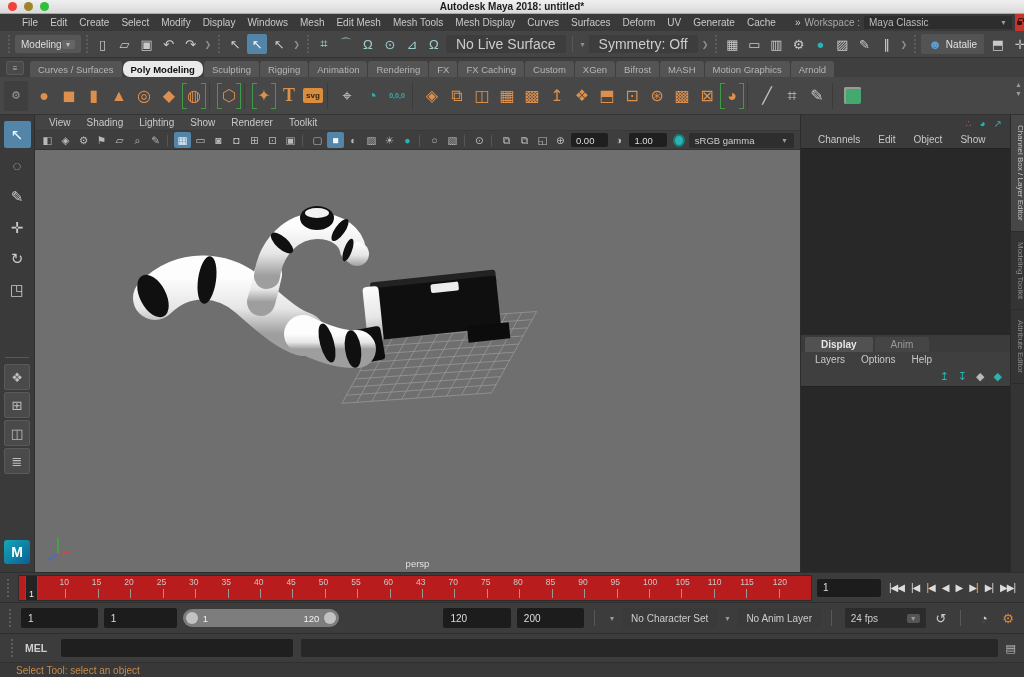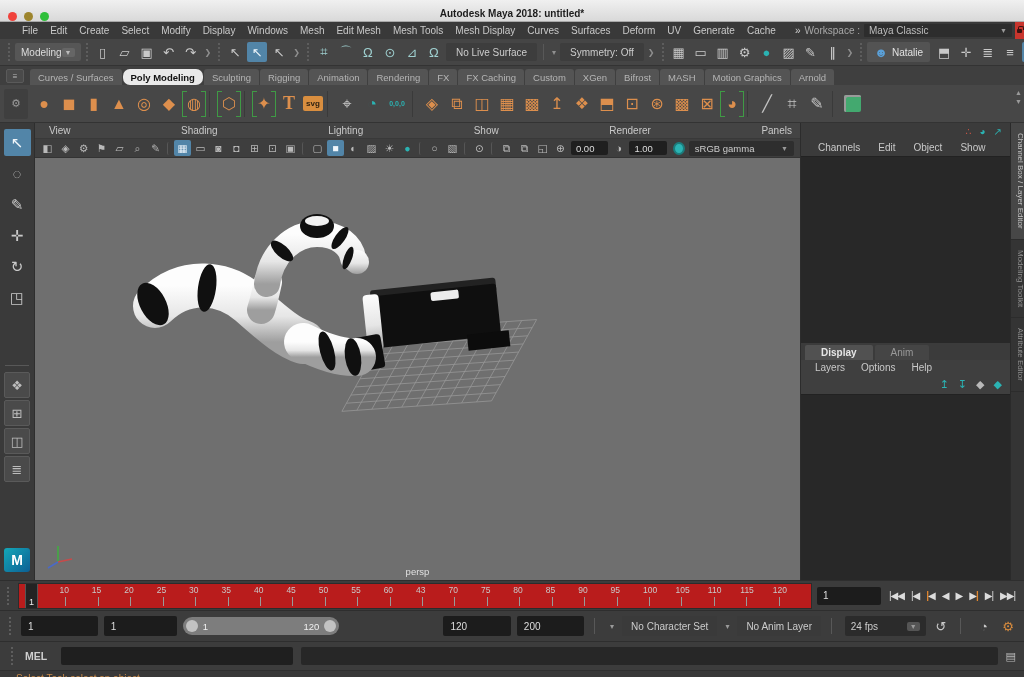--- a/index.html
+++ b/index.html
@@ -1,21 +1,21 @@
 <!DOCTYPE html>
 <html><head>
 <meta charset="utf-8">
 <style>
   html,body{margin:0;padding:0;background:#222;}
   body{width:1024px;height:677px;}
   *{box-sizing:border-box;font-family:"Liberation Sans","DejaVu Sans",sans-serif;}
   #app{position:relative;width:1024px;height:677px;overflow:hidden;background:#454545;user-select:none;}
 
   
-  .titlebar{height:22px;background:linear-gradient(#f0f0f0,#d9d9d9);position:relative;display:flex;align-items:flex-end;border-bottom:1px solid #a8a8a8;}
+  .titlebar{height:14px;background:linear-gradient(#f0f0f0,#d9d9d9);position:relative;display:flex;align-items:center;border-bottom:1px solid #a8a8a8;}
   .traffic{display:flex;gap:7px;margin-left:8px;}
   .light{width:9px;height:9px;border-radius:50%;}
   .light.red{background:#f0423b;}
   .light.yellow{background:#9d852d;}
   .light.green{background:#2fbf3a;}
   .win-title{position:absolute;left:0;right:0;text-align:center;font-size:10px;font-weight:bold;color:#1c1c1c;line-height:14px;}
 
   
   .menubar{height:17px;background:#393939;display:flex;align-items:center;padding-left:16px;position:relative;}
   .menu-item{font-size:10px;color:#c9c9c9;padding:0 6px;line-height:17px;white-space:nowrap;cursor:default;}
@@ -30,21 +30,21 @@
   
   .toolbar{height:27px;background:#454545;display:flex;align-items:center;padding:0 5px;gap:2px;border-bottom:1px solid #333;}
   .grip{width:3px;height:18px;border-left:2px dotted #5d5d5d;margin:0 3px;}
   .dd-mode{width:92px;height:18px;background:#565656;border-radius:2px;display:flex;align-items:center;justify-content:space-between;padding:0 6px;font-size:10px;color:#ddd;}
   .dd-mode .caret{font-size:7px;color:#bbb;background:#666;padding:1px 3px;border-radius:2px;}
   .tb-icon{width:20px;height:20px;display:flex;align-items:center;justify-content:center;font-size:13px;color:#c9c9c9;border-radius:2px;}
   .tb-icon.active{background:#5285a8;color:#eef6fb;}
   .snaps .tb-icon{color:#9fd0d0;}
   .tb-sep{width:4px;height:16px;border-left:1px solid #585858;margin:0 4px;}
   .collapse-arrow{color:#8f8f8f;font-size:8px;padding:0 2px;}
-  .field-btn{background:#3d3d3d;height:18px;display:flex;align-items:center;padding:0 10px;font-size:10px;color:#ccc;border-radius:2px;white-space:nowrap;}
+  .field-btn{background:#3d3d3d;height:18px;display:flex;align-items:center;padding:0 10px;font-size:14px;color:#ccc;border-radius:2px;white-space:nowrap;}
   .user-chip{display:flex;align-items:center;gap:4px;background:#535353;height:20px;padding:0 7px;border-radius:2px;}
   .user-chip .avatar-glyph{color:#5aa0d8;font-size:13px;}
   .user-chip .uname{font-size:10px;color:#e2e2e2;}
 
   
   .shelftabs{height:19px;background:#3f3f3f;display:flex;align-items:flex-end;padding-left:4px;}
   .shelf-menu-btn{width:18px;height:14px;margin:0 6px 2px 2px;background:#4a4a4a;border:1px solid #5a5a5a;border-radius:2px;color:#bbb;font-size:8px;display:flex;align-items:center;justify-content:center;}
   .shelf-tab{height:16px;background:#545454;border-radius:3px 3px 0 0;padding:0 8px;font-size:9.5px;color:#b5b5b5;display:flex;align-items:center;margin-right:1px;white-space:nowrap;}
   .shelf-tab.active{background:#e9e9e9;color:#101010;font-weight:bold;border-radius:7px;}
   .shelfrow{height:38px;background:#474747;display:flex;align-items:center;padding-left:4px;position:relative;border-bottom:1px solid #333;}
@@ -65,21 +65,21 @@
   
   .main{display:flex;height:457px;}
   .toolcol{width:35px;background:#3a3a3a;border-right:1px solid #2e2e2e;display:flex;flex-direction:column;align-items:center;padding-top:6px;gap:4px;}
   .tool{width:27px;height:27px;display:flex;align-items:center;justify-content:center;font-size:15px;color:#c9c9c9;border-radius:2px;}
   .tool.active{background:#5285a8;color:#f0f6fa;}
   .tool-sep{width:24px;height:1px;background:#585858;margin-top:50px;}
   .layout-btn{width:26px;height:26px;background:#4a4a4a;border:1px solid #5a5a5a;border-radius:2px;color:#bdbdbd;font-size:13px;display:flex;align-items:center;justify-content:center;margin-top:2px;}
   .maya-logo{margin-top:auto;margin-bottom:8px;width:26px;height:24px;border-radius:3px;background:linear-gradient(135deg,#14a7b8,#0c5f94);color:#fff;font-weight:bold;font-size:14px;display:flex;align-items:center;justify-content:center;}
 
   .viewport{width:765px;display:flex;flex-direction:column;background:#6f6f6f;}
-  .vp-menus{height:15px;background:#444;display:flex;align-items:center;padding-left:6px;justify-content:space-between;}
+  .vp-menus{height:15px;background:#444;display:flex;align-items:center;padding-left:6px;}
   .vp-menus .menu-item{font-size:10px;line-height:15px;padding:0 8px;}
   .vp-iconbar{height:20px;background:#3e3e3e;display:flex;align-items:center;padding:0 4px;gap:1px;border-bottom:1px solid #333;border-top:1px solid #393939;}
   .vp-icon{width:17px;height:16px;display:flex;align-items:center;justify-content:center;font-size:10.5px;color:#b9b9b9;border-radius:2px;}
   .vp-icon.active{background:#5285a8;color:#eef5fb;}
   .vp-icon.sep{width:4px;border-left:1px solid #565656;height:13px;margin:0 2px;}
   .vp-spacer{flex:1;}
   .vp-num{width:42px;height:14px;background:#1f1f1f;color:#ddd;font-size:9.5px;display:flex;align-items:center;padding-left:5px;border-radius:2px;margin:0 2px;}
   .vp-toggle{width:13px;height:13px;border-radius:50%;background:#2bb3b3;border:2px solid #1c7c7c;margin:0 3px;}
   .vp-gamma{width:118px;height:15px;background:#2e2e2e;border-radius:2px;display:flex;align-items:center;justify-content:space-between;padding:0 6px;color:#ccc;font-size:9.5px;margin-right:2px;}
   .vp-gamma .caret{font-size:7px;color:#999;}
@@ -525,21 +525,21 @@
     </div>
 
     <div class="viewport">
       <div class="vp-menus">
 
       <span class="menu-item">View</span>
           <span class="menu-item">Shading</span>
           <span class="menu-item">Lighting</span>
           <span class="menu-item">Show</span>
           <span class="menu-item">Renderer</span>
-          <span class="menu-item">Panels</span>
+          <span class="menu-item">Toolkit</span>
         </div>
       <div class="vp-iconbar">
         <div style="display:flex;align-items:center;gap:1px">
 
         <span class="vp-icon">
               <span>◧</span>
             </span>
             <span class="vp-icon">
               <span>◈</span>
             </span>

